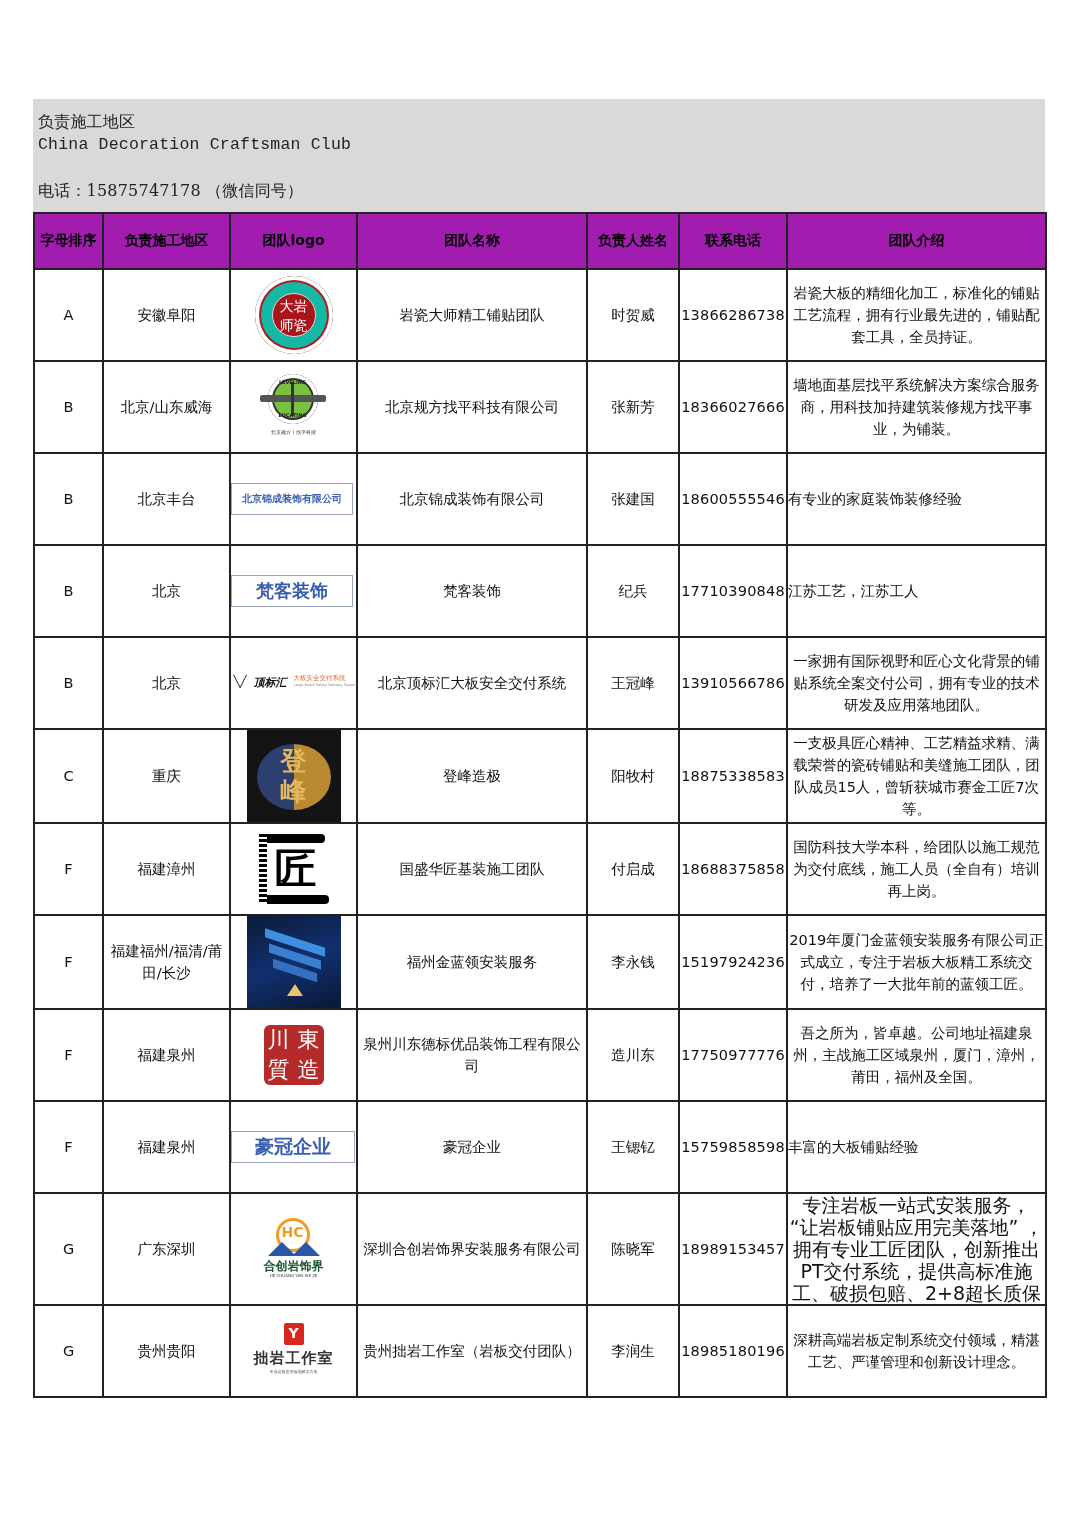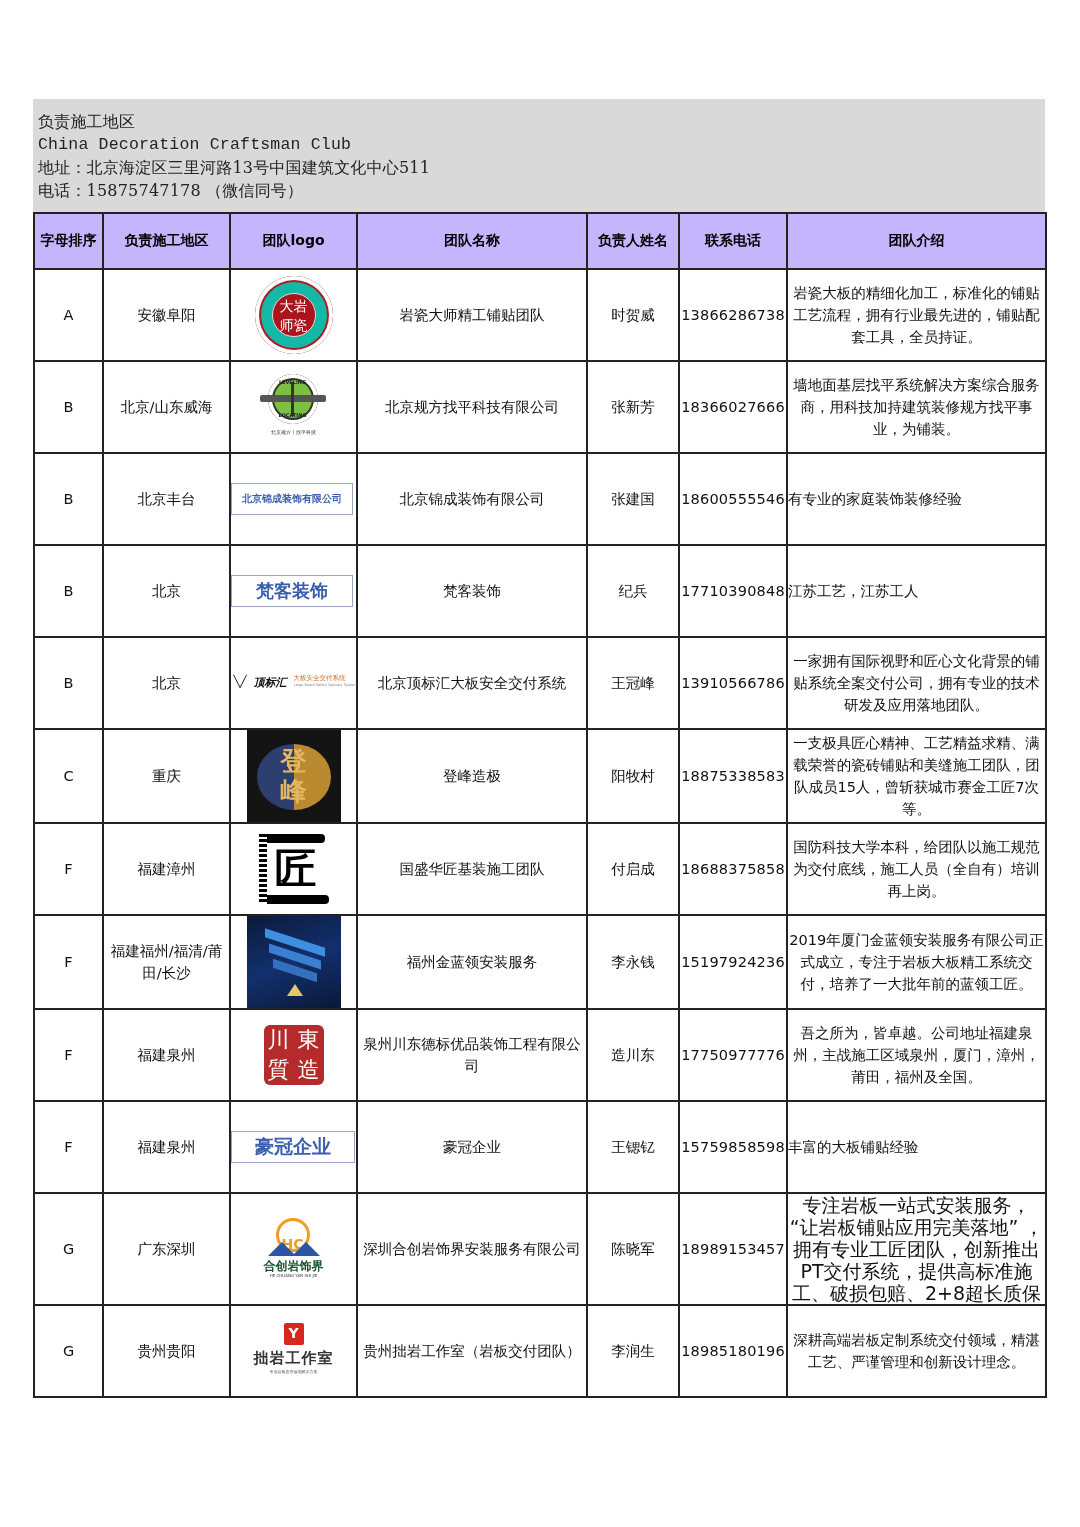--- a/index.html
+++ b/index.html
@@ -5,37 +5,36 @@
   html,body{margin:0;padding:0;background:#ffffff;}
   body{width:1080px;height:1527px;position:relative;overflow:hidden;font-family:"DejaVu Sans","Liberation Sans",sans-serif;color:#111;}
   .banner{position:absolute;left:33px;top:99px;width:1012px;height:113px;background:#d9d9d9;}
   .banner .line{position:absolute;left:5px;font-family:"DejaVu Serif","Liberation Serif",serif;font-size:16px;color:#222;white-space:nowrap;letter-spacing:0.2px;}
   .banner .l1{top:13px;}
   .banner .l2{top:36px;font-family:"Liberation Mono","DejaVu Sans Mono",monospace;font-size:16.5px;}
   .banner .l3{top:59px;}
   .banner .l4{top:82px;}
   table.sheet{position:absolute;left:33px;top:212px;border-collapse:collapse;table-layout:fixed;width:1012px;}
   table.sheet th, table.sheet td{border:2px solid #222;padding:0;text-align:center;vertical-align:middle;}
-  table.sheet th{background:#c4b5fd;height:54px;font-size:14px;font-weight:bold;color:#000;}
+  table.sheet th{background:#a21caf;height:54px;font-size:14px;font-weight:bold;color:#000;}
   table.sheet td{height:90px;font-size:14.5px;color:#111;background:#fff;}
   td.intro{text-align:left;font-size:14.5px;line-height:22px;padding:0 1px 0 2px;}
   td.intro.center{text-align:left;border-radius:26px;}
   td.phone{font-size:14.5px;letter-spacing:0.2px;white-space:nowrap;}
   td.name{padding:0 4px;line-height:22px;}
   td.region{line-height:22px;padding:0 2px;}
   .logo{display:inline-block;position:relative;vertical-align:middle;}
   .logo-rect{border:1px solid #9aa6c0;background:#fff;color:#3b5fb0;font-family:"DejaVu Serif","Liberation Serif",serif;font-weight:bold;display:flex;align-items:center;justify-content:center;}
 </style>
 </head>
 <body>
 
 <div class="banner">
   <div class="line l1">负责施工地区</div>
   <div class="line l2">China Decoration Craftsman Club</div>
-  <div class="line l3">地址：北京海淀区三里河路13号中国建筑文化中心511</div>
   <div class="line l4">电话：15875747178 （微信同号）</div>
 </div>
 
 <table class="sheet">
   <colgroup>
     <col style="width:69px">
       <col style="width:127px">
       <col style="width:127px">
       <col style="width:230px">
       <col style="width:92px">
@@ -219,21 +218,21 @@
       <td class="phone">15759858598</td>
       <td class="intro center">丰富的大板铺贴经验</td>
     </tr>
 
     <tr>
       <td>G</td>
       <td class="region">广东深圳</td>
       <td>
         <div class="logo" style="width:80px;height:62px;">
           <div style="position:absolute;left:22px;top:0;width:34px;height:34px;border-radius:50%;border:3px solid #f29b22;box-sizing:border-box;"></div>
-          <div style="position:absolute;left:22px;top:6px;width:34px;text-align:center;font-size:14px;font-weight:bold;color:#f29b22;margin-top:12px;">HC</div>
+          <div style="position:absolute;left:22px;top:6px;width:34px;text-align:center;font-size:14px;font-weight:bold;color:#f29b22;">HC</div>
           <div style="position:absolute;left:14px;top:24px;width:0;height:0;border-left:14px solid transparent;border-right:14px solid transparent;border-bottom:14px solid #2a56a8;"></div>
           <div style="position:absolute;left:38px;top:24px;width:0;height:0;border-left:14px solid transparent;border-right:14px solid transparent;border-bottom:14px solid #2a56a8;"></div>
           <div style="position:absolute;left:0;top:40px;width:80px;text-align:center;font-size:12px;font-weight:bold;color:#14532d;">合创岩饰界</div>
           <div style="position:absolute;left:0;top:55px;width:80px;text-align:center;font-size:4px;color:#333;">HE CHUANG YAN SHI JIE</div>
         </div>
       </td>
       <td class="name">深圳合创岩饰界安装服务有限公司</td>
       <td>陈晓军</td>
       <td class="phone">18989153457</td>
       <td class="intro" style="font-size:19px;line-height:22px;"> 专注岩板一站式安装服务， “让岩板铺贴应用完美落地” ，拥有专业工匠团队，创新推出PT交付系统，提供高标准施工、破损包赔、2+8超长质保</td>

